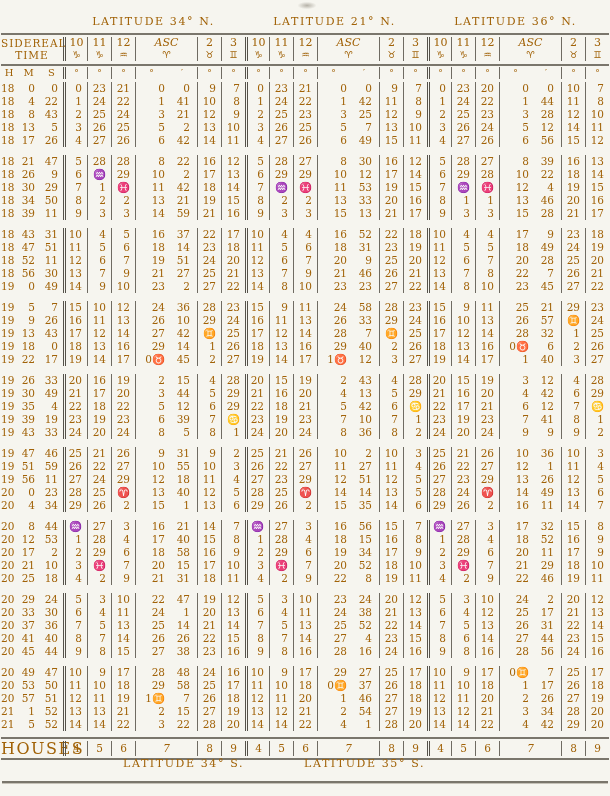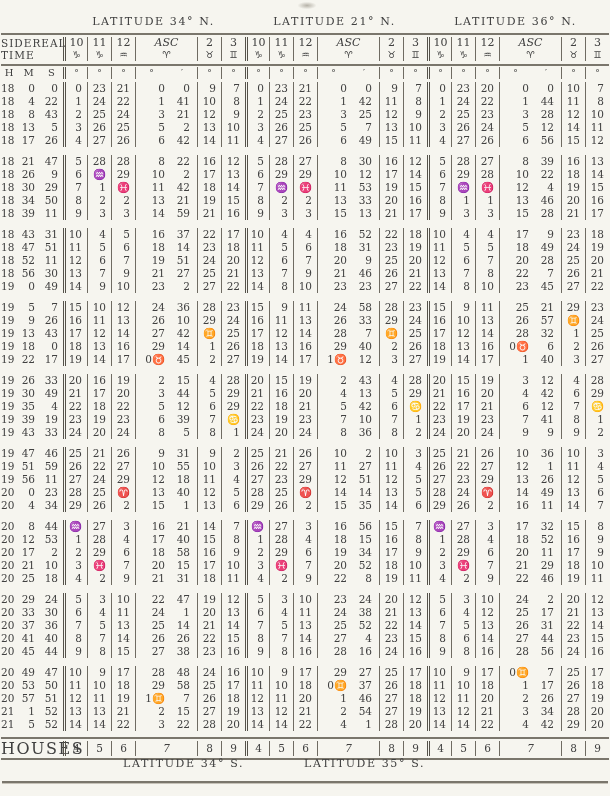--- a/index.html
+++ b/index.html
@@ -1,17 +1,17 @@
 <!DOCTYPE html>
 <html><head>
 <meta charset="utf-8">
 <style>
   html,body{margin:0;padding:0;background:#dedbd4;}
   .page{position:relative;width:610px;height:796px;background:#f6f5ef;overflow:hidden;
-        font-family:"DejaVu Serif", serif;color:#404040;}
+        font-family:"DejaVu Serif", serif;color:#a16207;}
   .pgmark{position:absolute;top:2px;left:298px;width:18px;height:7px;
           background:radial-gradient(ellipse at center,#b6b2a8 0%,rgba(182,178,168,0) 75%);}
   .toplabels{position:absolute;top:15px;left:63px;width:545px;display:flex;}
   .toplabels span{width:181px;text-align:center;font-size:11px;letter-spacing:1.6px;white-space:nowrap;}
   .botlabels{position:absolute;top:757px;left:63px;width:545px;display:flex;}
   .botlabels span{width:181px;text-align:right;font-size:11px;letter-spacing:1.6px;white-space:nowrap;}
   .botrule{position:absolute;top:781px;left:2px;width:606px;border-top:2px solid #7a766c;
            box-shadow:0 1px 0 #c6c2b8;}
   .tbl{position:absolute;top:33px;left:1px;width:608px;border-top:2px solid #7a766c;
        --cols:16px 23px 23px 24px 24px 24px 32px 30px 24px 24px 24px 24px 24px 32px 30px 24px 24px 24px 24px 24px 32px 30px 24px 24px;}
@@ -19,21 +19,21 @@
   .c{font-size:10.5px;line-height:13px;text-align:right;padding-right:5px;white-space:nowrap;}
   .asc-d{padding-right:2px;}
   .asc-m{padding-right:7px;}
   .t-h{padding-right:3px;}
   .bl1{border-left:1px solid #6f6b62;}
   .bl2{border-left:3px double #55524a;}
   .hdr{border-bottom:2px solid #7a766c;padding:2px 0 3px 0;}
   .hc{text-align:center;font-size:11px;line-height:12px;}
   .hc .zs{display:block;font-size:9.5px;line-height:11px;}
   .zs{font-family:"DejaVu Sans", sans-serif;}
-  .sid{grid-column:span 3;font-size:10.5px;line-height:12px;letter-spacing:1px;}
+  .sid{grid-column:span 3;text-align:center;font-size:10.5px;line-height:12px;letter-spacing:1px;}
   .span2{grid-column:span 2;font-style:italic;}
   .unit{margin-top:1px;}
   .unit .c{text-align:center;padding:0;font-size:9px;line-height:12px;}
   .unit .hms{font-size:10px;}
   .sec{margin-top:3px;}
   .sec ~ .sec{margin-top:8px;}
   .houses{margin-top:6px;border-top:2px solid #7a766c;border-bottom:2px solid #7a766c;
           padding:2px 0;}
   .houses .c{line-height:15px;}
   .houses .lbl{grid-column:span 3;text-align:center;font-size:16px;letter-spacing:1.5px;line-height:15px;padding:0;}

